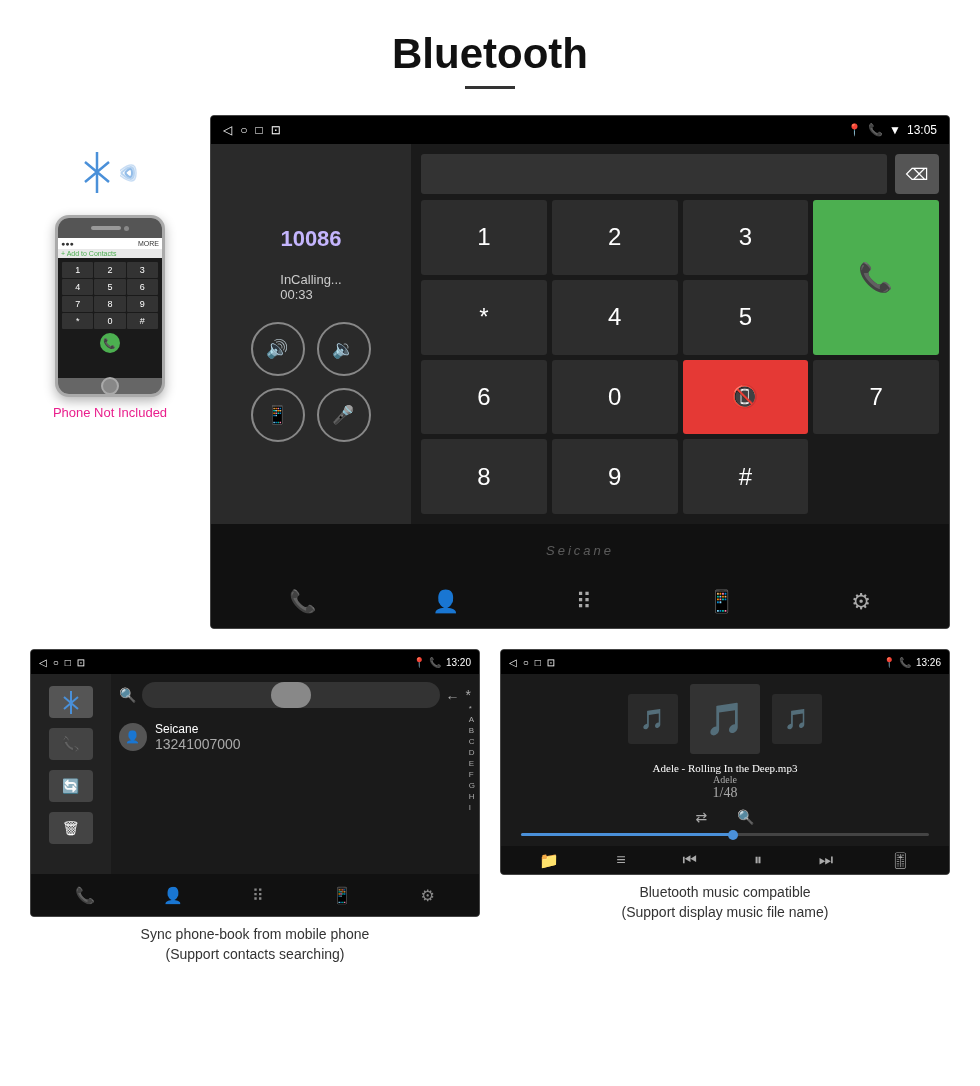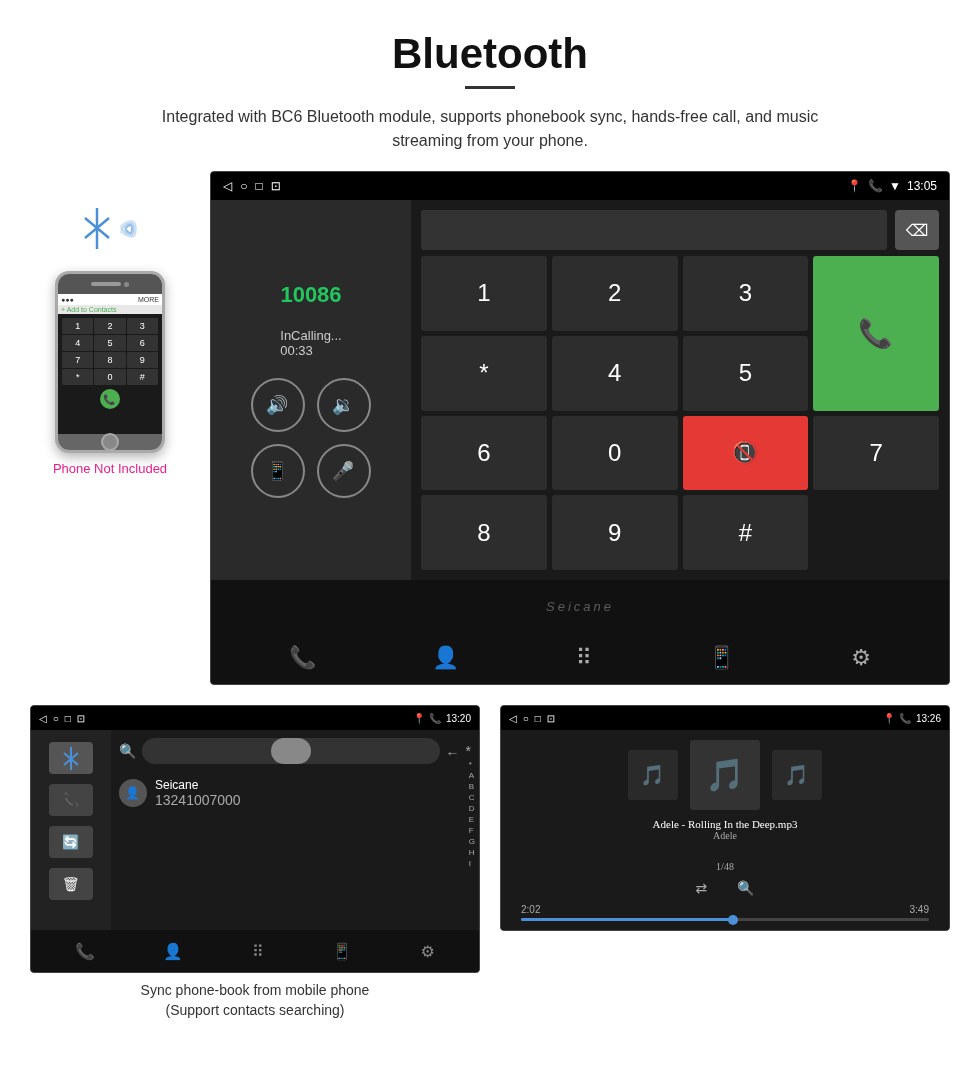--- a/index.html
+++ b/index.html
@@ -160,21 +160,21 @@
       width: 200px;
       background: #2a2a2a;
       display: flex;
       flex-direction: column;
       align-items: center;
       justify-content: center;
       padding: 20px;
       gap: 20px;
     }
     .phone-number-display {
-      color: #22c55e;
+      color: #c4b5fd;
       font-size: 22px;
       font-weight: bold;
     }
     .call-status {
       color: #ccc;
       font-size: 13px;
     }
     .call-timer {
       color: #ccc;
       font-size: 13px;
@@ -394,21 +394,21 @@
       border-radius: 3px;
       display: flex; align-items: center; justify-content: center;
     }
     .music-info {
       text-align: center;
       margin-bottom: 8px;
       font-family: Liberation Serif, serif;
     }
     .music-title { color: #fff; font-size: 11px; }
     .music-artist { color: #aaa; font-size: 10px; }
-    .music-track { color: #aaa; font-size: 10px; margin-top: 20px; }
+    .music-track { color: #aaa; font-size: 14px; }
     .music-actions {
       display: flex;
       gap: 30px;
       margin-bottom: 8px;
     }
     .music-action-icon { color: #aaa; font-size: 14px; }
     .music-progress-area {
       width: 100%;
       padding: 0 10px;
     }
@@ -468,21 +468,20 @@
       margin-top: 8px;
       line-height: 1.4;
     }
   </style>
 </head>
 <body>
 
 <div class="page-header">
   <h1 class="page-title">Bluetooth</h1>
   <div class="title-divider"></div>
-  <p class="page-description">Integrated with BC6 Bluetooth module, supports phonebook sync, hands-free call, and music streaming from your phone.</p>
 </div>
 
 <div class="content-area">
 
   <div class="phone-illustration">
 
     <div style="position:relative; width:80px; height:60px; margin-bottom:10px;">
       <svg width="35" height="45" viewBox="0 0 35 45" style="position:absolute;left:10px;top:5px;">
         <line x1="17" y1="2" x2="17" y2="43" stroke="#4a90d9" stroke-width="2.5"></line>
         <polyline points="5,12 17,22 5,32" fill="none" stroke="#4a90d9" stroke-width="2.5"></polyline>
@@ -722,37 +721,37 @@
             <div class="music-artist">Adele</div>
             <div class="music-track">1/48</div>
           </div>
 
           <div class="music-actions">
             <span class="music-action-icon">⇄</span>
             <span class="music-action-icon">🔍</span>
           </div>
 
           <div class="music-progress-area">
-            <div class="music-time-row">
-              <span>2:02</span>
-              <span>3:49</span>
-            </div>
             <div class="music-progress-bar">
               <div class="music-progress-fill"></div>
               <div class="music-progress-dot"></div>
             </div>
           </div>
         </div>
 
         <div class="music-controls-bar">
           <span class="music-ctrl-icon">📁</span>
           <span class="music-ctrl-icon">≡</span>
           <span class="music-ctrl-icon">⏮</span>
           <span class="music-ctrl-icon">⏸</span>
           <span class="music-ctrl-icon">⏭</span>
           <span class="music-ctrl-icon">🎚</span>
         </div>
       </div>
     </div>
 
+    <div class="bottom-caption">
+      <span>Bluetooth music compatible</span><br>
+      <span>(Support display music file name)</span>
+    </div>
   </div>
 
 </div>
 
 </body></html>

